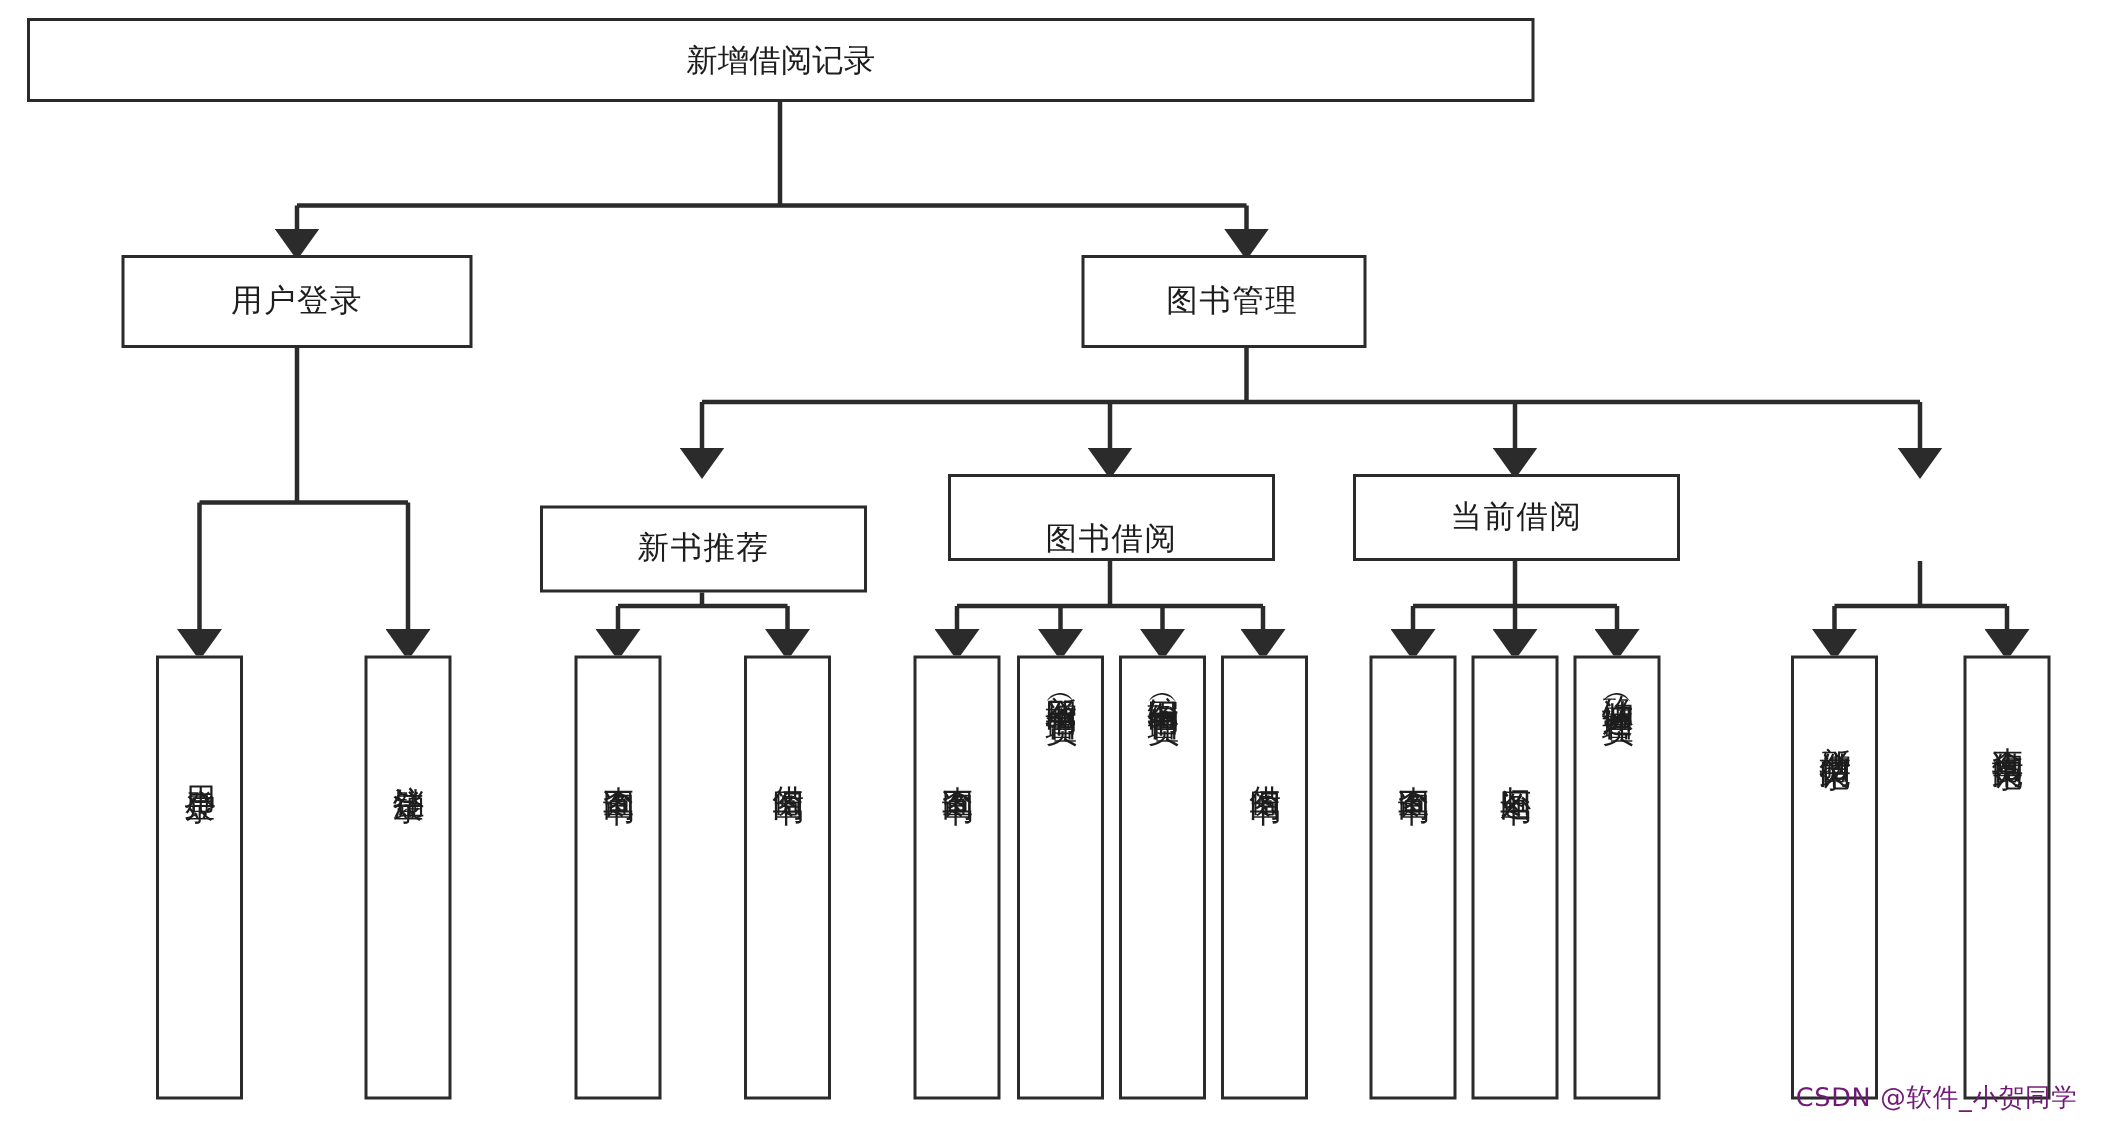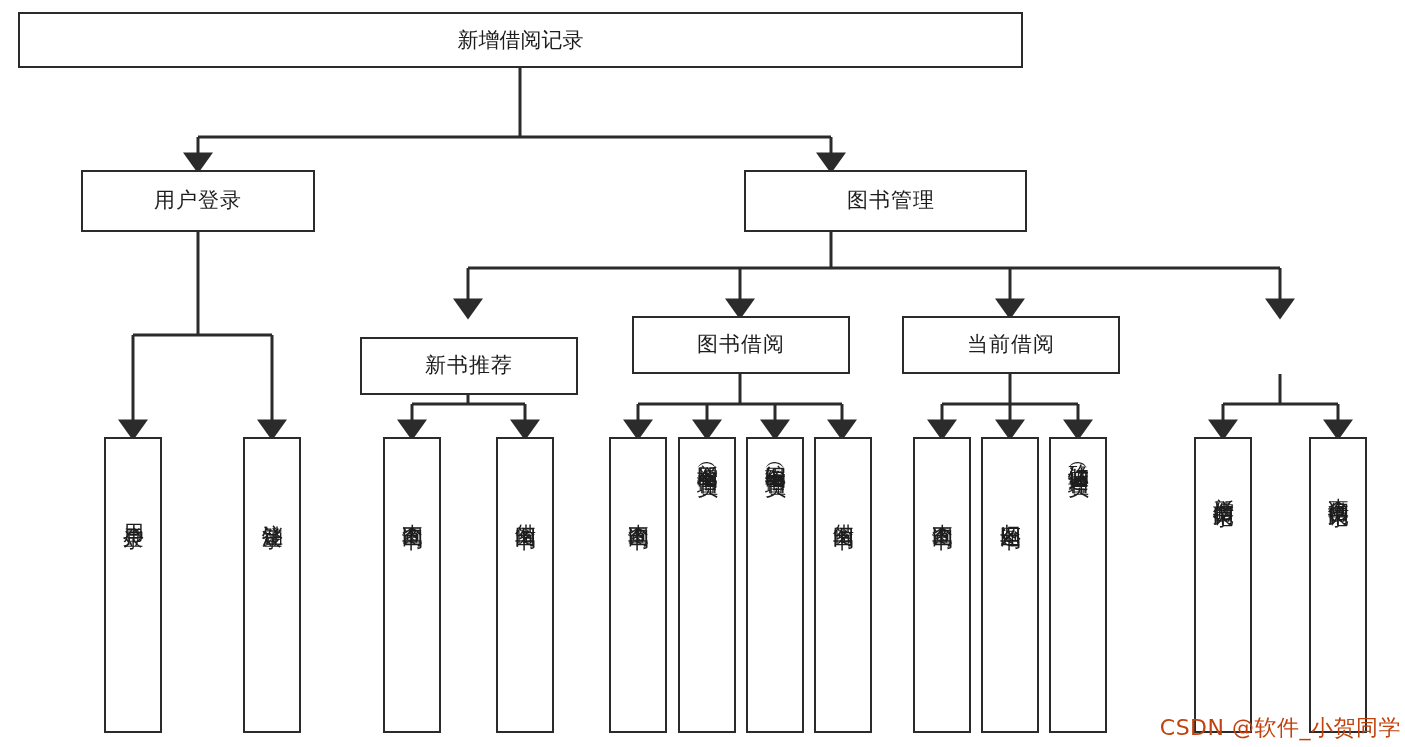--- a/index.html
+++ b/index.html
@@ -61,24 +61,24 @@
     margin-top: 62px;
   }
   .node.v.tall .vtext {
     margin-top: 2px;
   }
   .node.v.tallshort .vtext {
     margin-top: 36px;
   }
   #watermark {
     position: absolute;
-    right: 4px;
+    right: 20px;
     bottom: 4px;
-    font-size: 22px;
-    color: #c2410c;
+    font-size: 17px;
+    color: #701a75;
     letter-spacing: 0.5px;
     white-space: nowrap;
   }
 </style>
 </head>
 <body>
 
 <div id="stage">
 
   <svg id="wires" viewBox="0 0 1405 747" xmlns="http://www.w3.org/2000/svg">
@@ -131,28 +131,28 @@
     </g>
   </svg>
 
   <div class="node root" style="left:18px; top:12px; width:1005px; height:56px;">
     <span>新增借阅记录</span>
   </div>
 
   <div class="node h" style="left:81px; top:170px; width:234px; height:62px;">
     <span>用户登录</span>
   </div>
-  <div class="node h" style="left:744px; top:170px; width:283px; height:62px;padding-left:11px;">
+  <div class="node h" style="left:721px; top:170px; width:190px; height:62px;padding-left:11px;">
     <span>图书管理</span>
   </div>
 
   <div class="node h" style="left:360px; top:316px; width:218px; height:58px;margin-top:21px;">
     <span>新书推荐</span>
   </div>
-  <div class="node h" style="left:632px; top:316px; width:218px; height:58px;">
+  <div class="node h" style="left:632px; top:316px; width:218px; height:58px;align-items:flex-end;">
     <span>图书借阅</span>
   </div>
   <div class="node h" style="left:902px; top:316px; width:218px; height:58px;text-align:right;">
     <span>当前借阅</span>
   </div>
 
   <div class="node v mid" style="left:104px; top:437px; width:58px; height:296px;">
     <span class="vtext">用户登录</span>
   </div>
   <div class="node v mid" style="left:243px; top:437px; width:58px; height:296px;">

